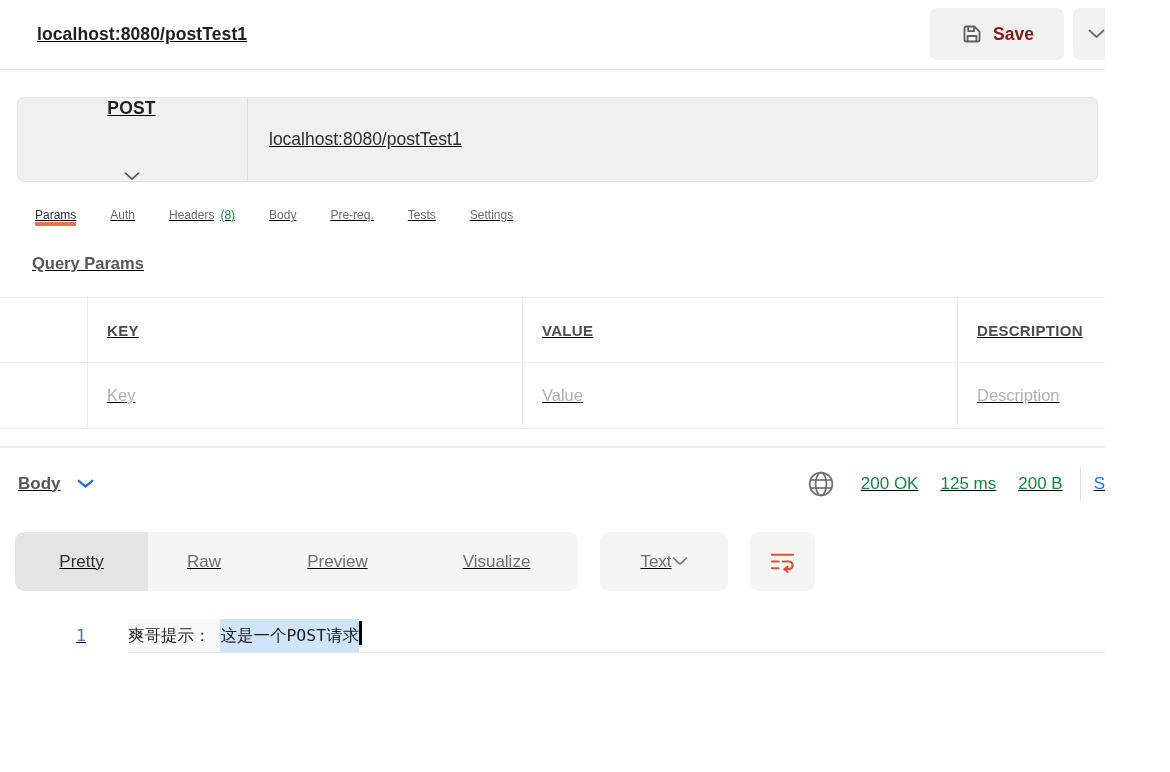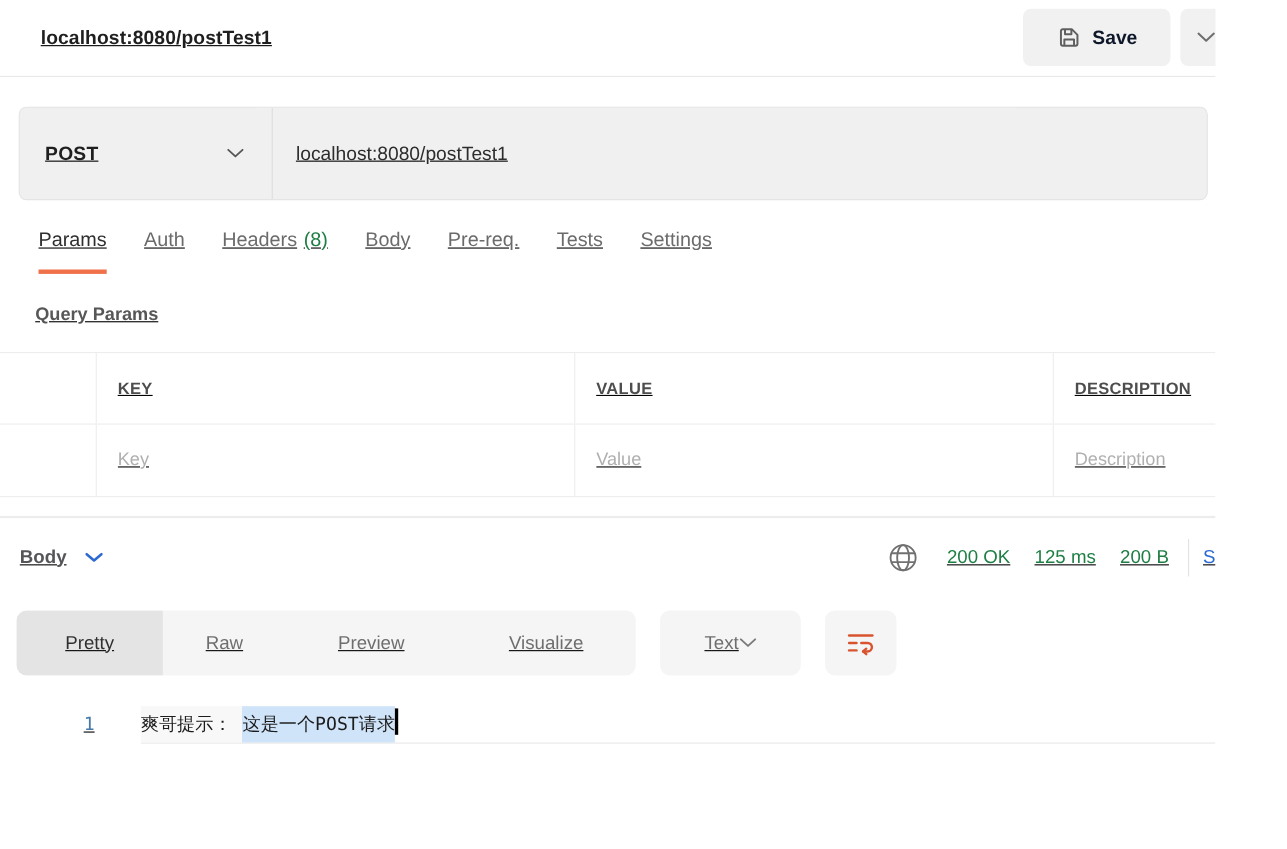--- a/index.html
+++ b/index.html
@@ -10,32 +10,32 @@
     font-family:"Liberation Sans", sans-serif;
     -webkit-font-smoothing:antialiased;
   }
   .app { position:relative; width:1105px; height:772px; overflow:hidden; background:#fff;text-decoration:underline; }
 
   
   .topbar { height:70px; border-bottom:1px solid #e8e8e8; display:flex; align-items:center; padding-left:37px; position:relative; }
   .req-title { font-size:17.5px; font-weight:700; color:#1f1f1f; letter-spacing:.1px; }
   .topbar-actions { position:absolute; top:8px; right:-14px; display:flex; gap:9px; }
   .btn { background:#f1f1f2; border:none; border-radius:7px; display:flex; align-items:center; justify-content:center; cursor:pointer; font-family:inherit; }
-  .save-btn { width:134px; height:52px; gap:9px; font-size:17.5px; font-weight:600; color:#0f172a; }
+  .save-btn { width:134px; height:52px; gap:9px; font-size:17.5px; font-weight:600; color:#7f1d1d; }
   .save-more-btn { width:46px; height:52px; }
 
   
   .request-bar { margin:27px 7px 0 17px; height:85px; background:#f0f0f1; border:1px solid #e4e4e4; border-radius:7px; display:flex; align-items:stretch; }
-  .method { width:230px; display:flex; align-items:center; justify-content:space-between; padding:0 25px 0 23px; border-right:1px solid #dedede; cursor:pointer; }
+  .method { width:230px; display:flex; align-items:center; justify-content:space-between; padding:0 25px 0 23px; border-right:1px solid #dedede; cursor:pointer;flex-direction:column; }
   .method-label { font-size:17.5px; font-weight:700; color:#1f1f1f; letter-spacing:.2px; }
   .url-field { flex:1; display:flex; align-items:center; padding-left:21px; font-size:17.5px; color:#2d2d2d; cursor:text; }
 
   
   .tabs { display:flex; gap:34px; padding-left:35px; margin-top:26px; }
-  .tab { font-size:18px; color:#6b6b6b; padding-bottom:16px; border-bottom:4px solid transparent; cursor:pointer; display:flex; gap:6px; align-items:baseline; }
+  .tab { font-size:12px; color:#6b6b6b; border-bottom:4px solid transparent; cursor:pointer; display:flex; gap:6px; align-items:baseline; }
   .tab.active { color:#2f2f2f; border-bottom-color:#ef7049; }
   .tab-badge { color:#1e7e44; }
 
   
   .qp-title { margin:28px 0 0 32px; font-size:16.5px; font-weight:700; color:#575757; }
   .param-table { margin-top:24px; border-top:1px solid #ededed; }
   .p-row { display:flex; border-bottom:1px solid #ededed; }
   .p-row.head { height:65px; }
   .p-row.inputs { height:66px; }
   .p-cell { border-left:1px solid #ededed; display:flex; align-items:center; padding-left:19px; }

